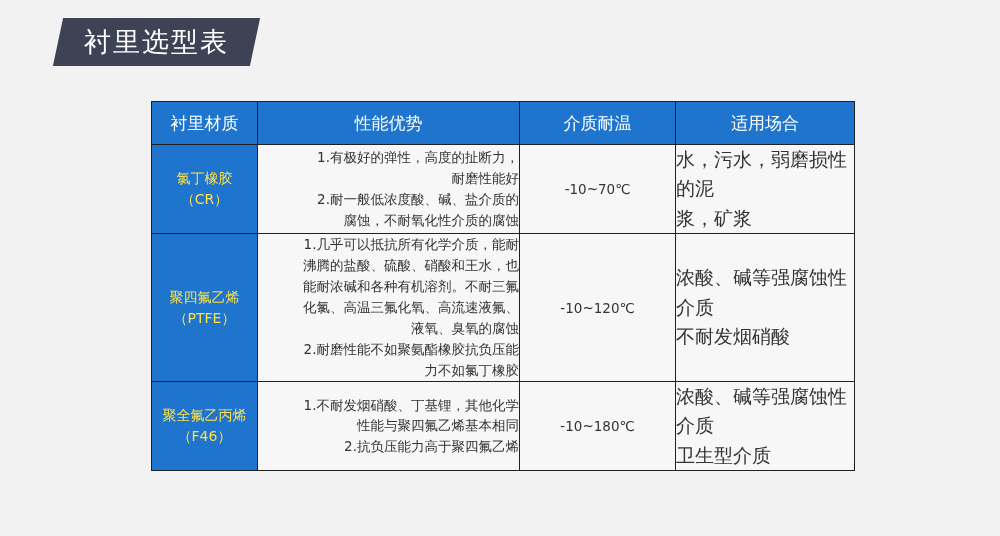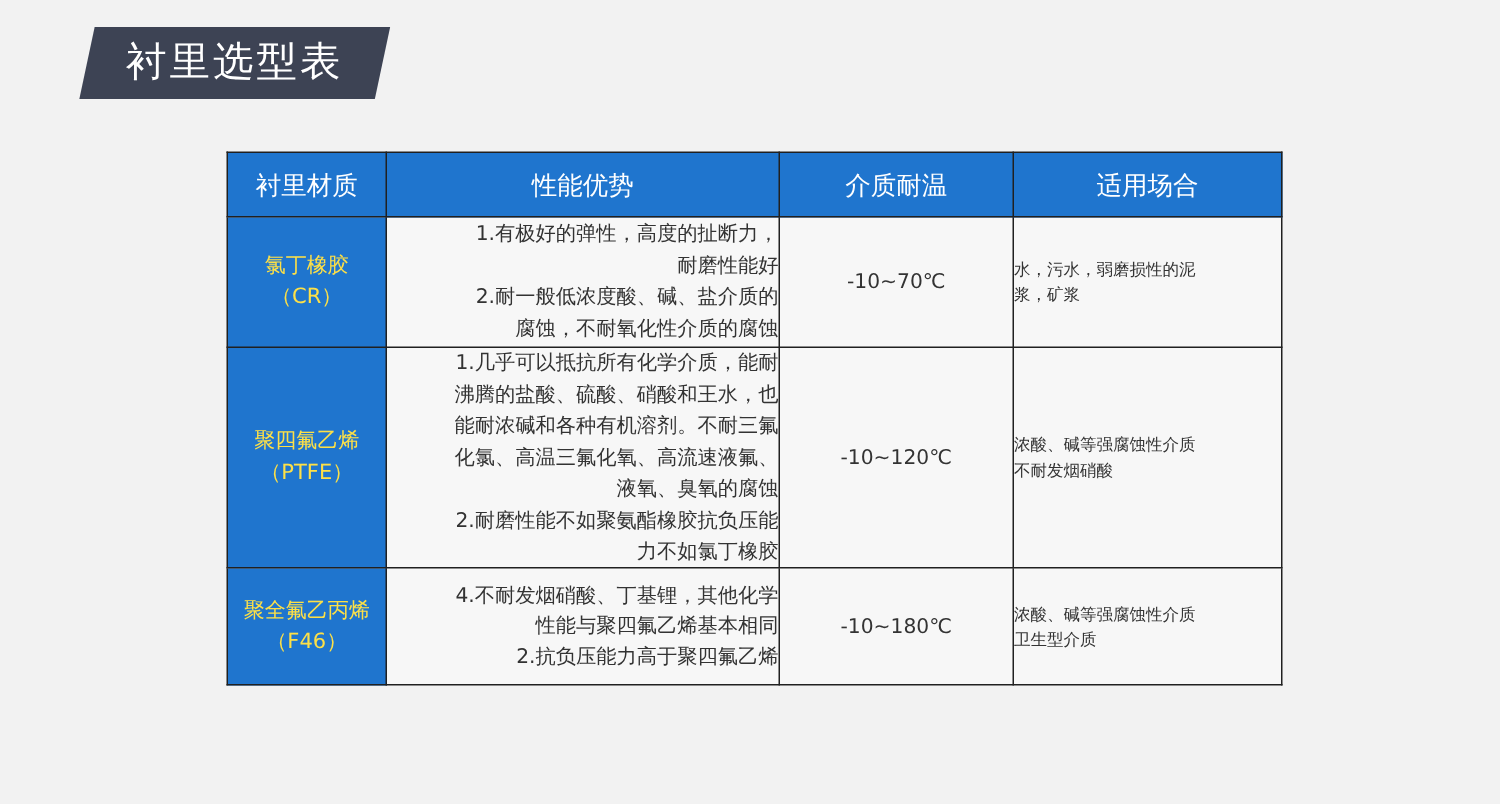--- a/index.html
+++ b/index.html
@@ -97,21 +97,21 @@
     padding: 9px 12px 9px 14px;
   }
   td.temp {
     color: #333333;
     font-size: 13.5px;
     text-align: center;
     padding: 9px 6px;
   }
   td.scene {
     color: #333333;
-    font-size: 11px;
+    font-size: 19px;
     line-height: 1.55;
     text-align: left;
     vertical-align: middle;
     padding: 9px 10px 9px 12px;
   }
   .lines > span { display: block; }
 
   
   tr.r1 td { height: 86px; }
   tr.r2 td { height: 54px; }
@@ -199,21 +199,21 @@
 
       <tr class="r4">
         <td class="material">
           <span class="lines">
             <span>聚全氟乙丙烯</span>
             <span>（F46）</span>
           </span>
         </td>
         <td class="perf">
           <span class="lines">
-            <span>4.不耐发烟硝酸、丁基锂，其他化学</span>
+            <span>1.不耐发烟硝酸、丁基锂，其他化学</span>
             <span>性能与聚四氟乙烯基本相同</span>
             <span>2.抗负压能力高于聚四氟乙烯</span>
           </span>
         </td>
         <td class="temp">-10~180℃</td>
         <td class="scene">
           <span class="lines">
             <span>浓酸、碱等强腐蚀性介质</span>
             <span>卫生型介质</span>
           </span>

